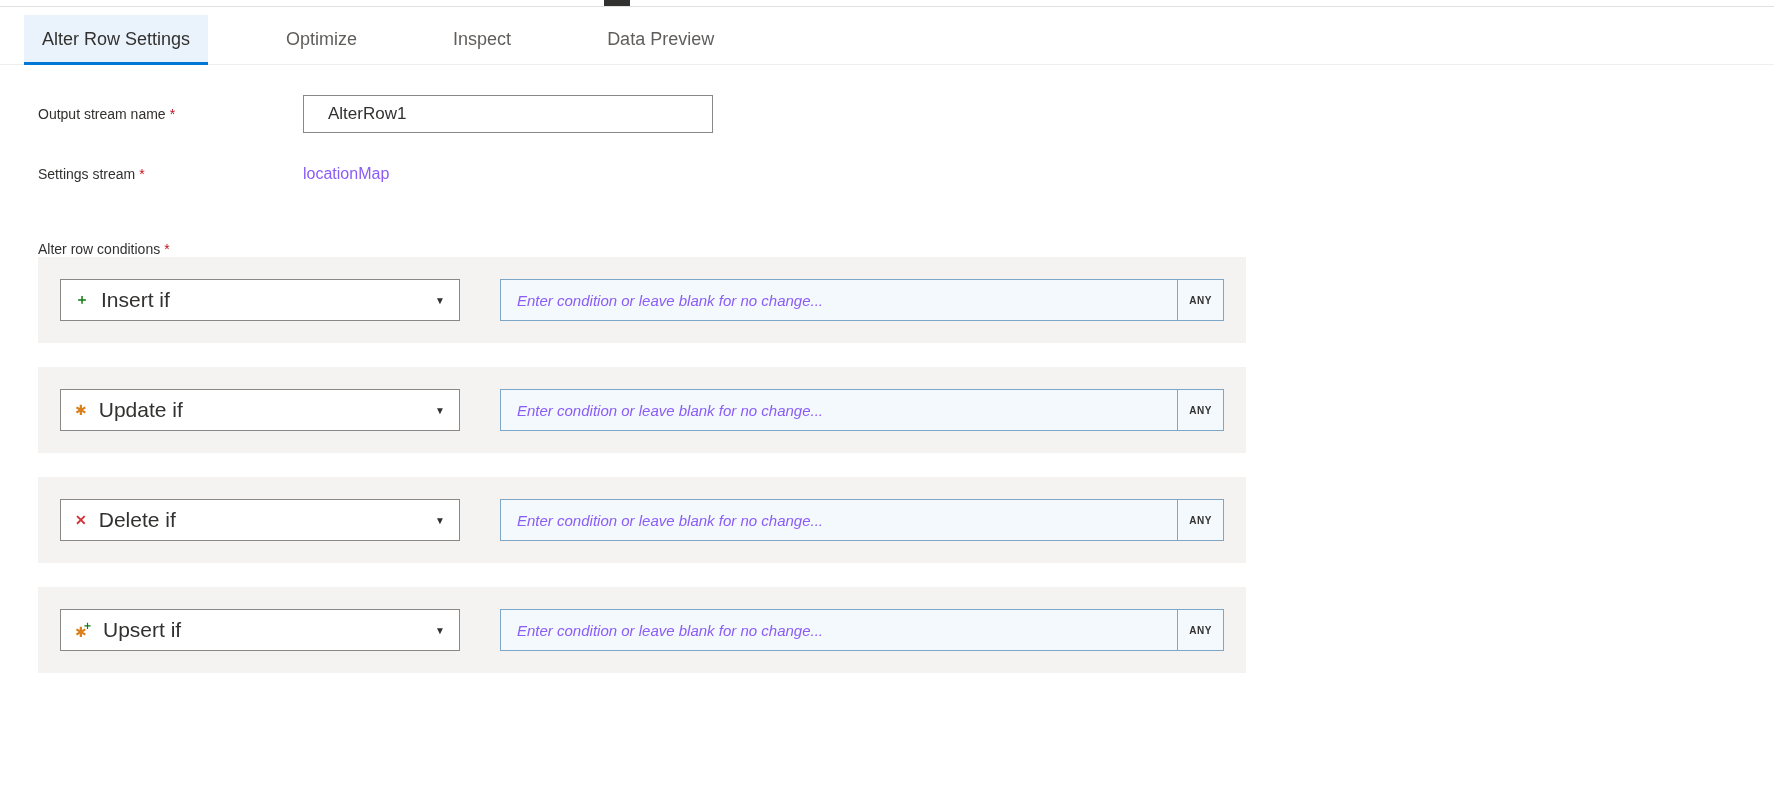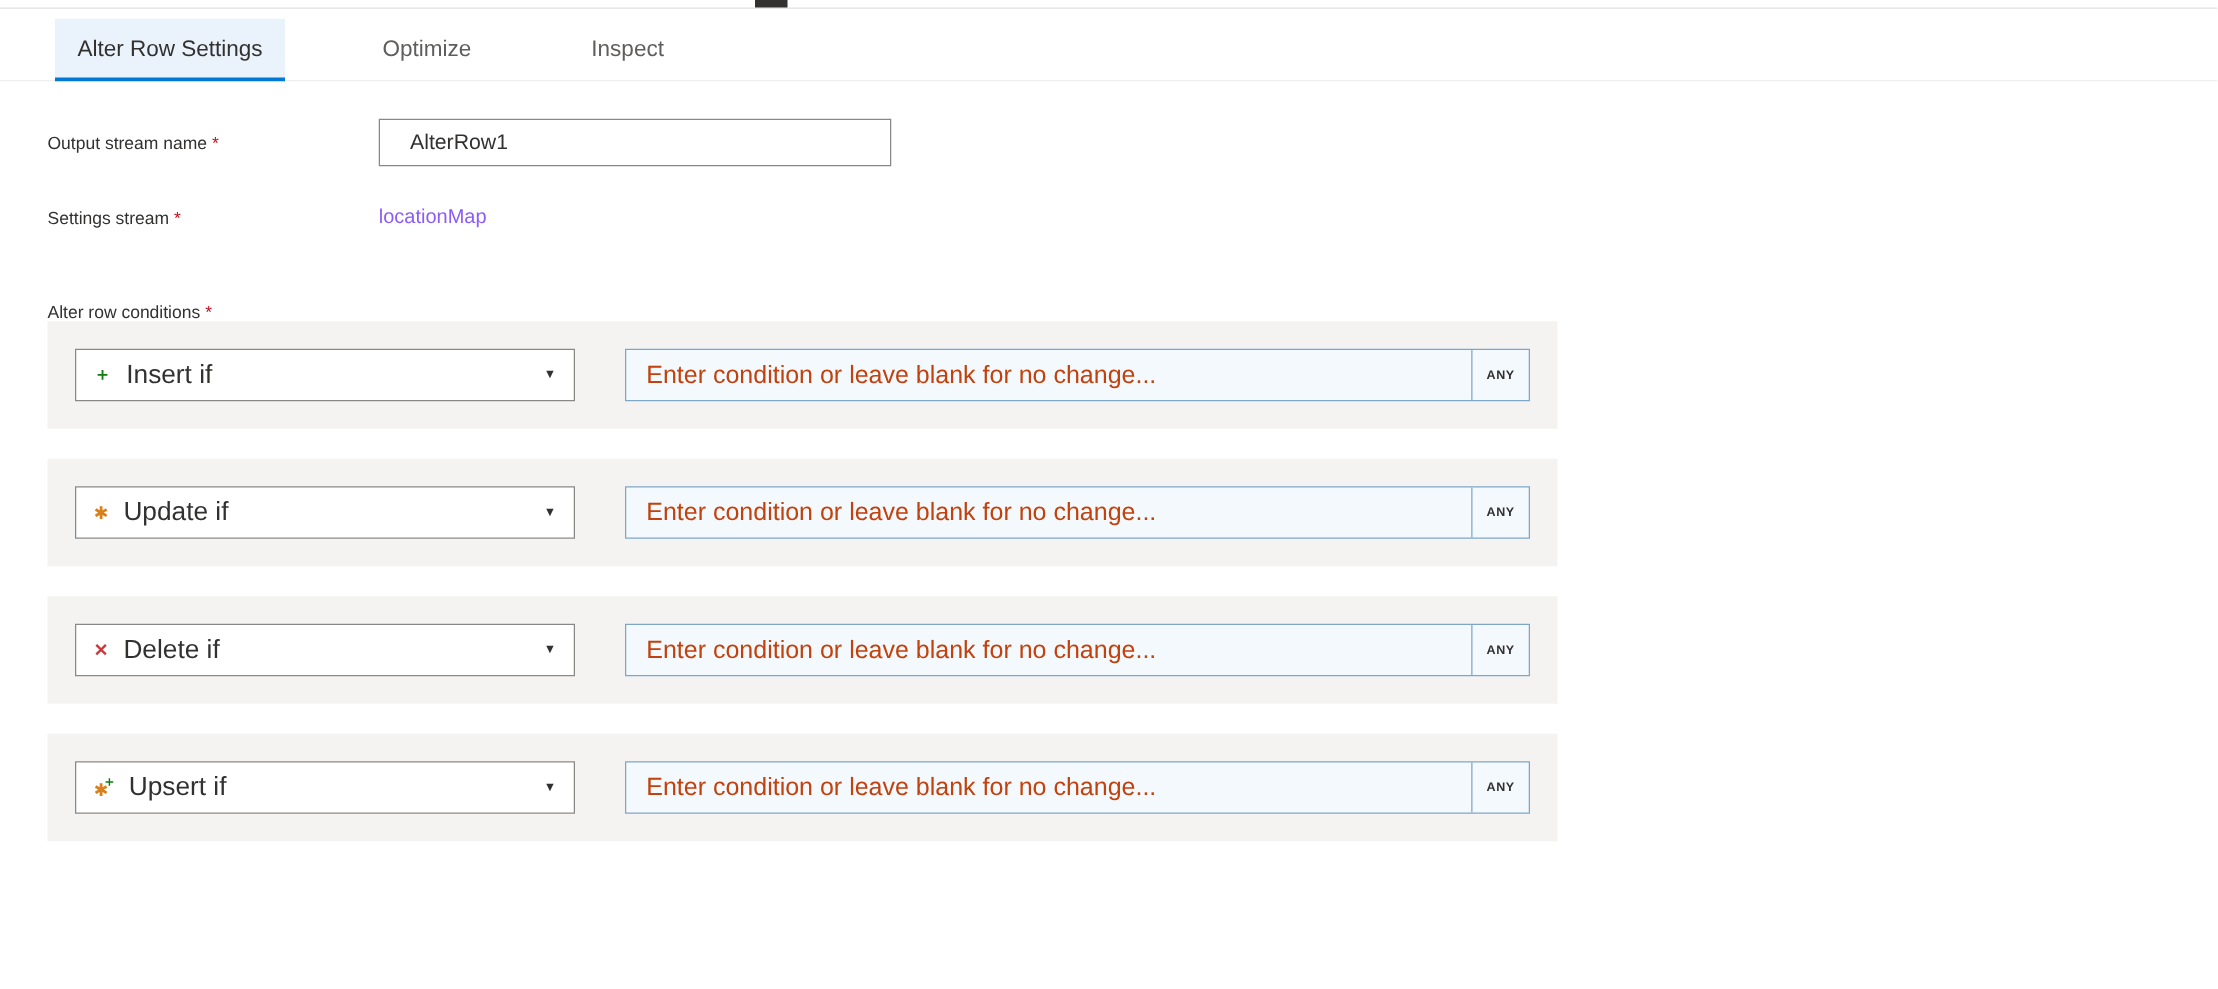--- a/index.html
+++ b/index.html
@@ -8,21 +8,21 @@
     font-size: 16px;
     background: #ffffff;
     color: #323130;
     width: 1774px;
   }
   .top-border { border-top: 1px solid #e1e1e1; }
 
   .tabs {
     display: flex;
     gap: 60px;
-    padding-left: 44px;
+    padding-left: 24px;
     border-bottom: 1px solid #efefef;
     align-items: flex-end;
     height: 58px;
   }
   .tab {
     padding: 14px 18px 14px 18px;
     font-size: 18px;
     color: #605e5c;
     cursor: pointer;
     position: relative;
@@ -111,21 +111,21 @@
     position: relative;
     flex: 1;
     height: 42px;
     border: 1px solid #7ea7c7;
     background: #f3f9fd;
     display: flex;
     align-items: center;
     padding: 0 62px 0 16px;
     cursor: text;
   }
-  .expr-input .placeholder { color: #c2410c; font-size: 20px; }
+  .expr-input .placeholder { color: #8b5cf6; font-size: 15px; font-style: italic; }
   .expr-input .any-badge {
     position: absolute;
     right: 0; top: 0; bottom: 0;
     width: 46px;
     border-left: 1px solid #7ea7c7;
     display: flex;
     align-items: center;
     justify-content: center;
     font-size: 10px;
     letter-spacing: 0.5px;
@@ -140,20 +140,21 @@
 
 <div class="notch-wrap">
     <div class="drag-notch"></div>
   </div>
 <div class="top-border"></div>
 
 <div class="tabs">
   <div class="tab active">Alter Row Settings</div>
   <div class="tab">Optimize</div>
   <div class="tab">Inspect</div>
+  <div class="tab">Data Preview</div>
 </div>
 
 <div class="panel">
 
   <div class="row">
     <div class="label">
       <span>Output stream name</span><span class="req">*</span>
     </div>
     <input class="text-input" value="AlterRow1" style="">
   </div>

